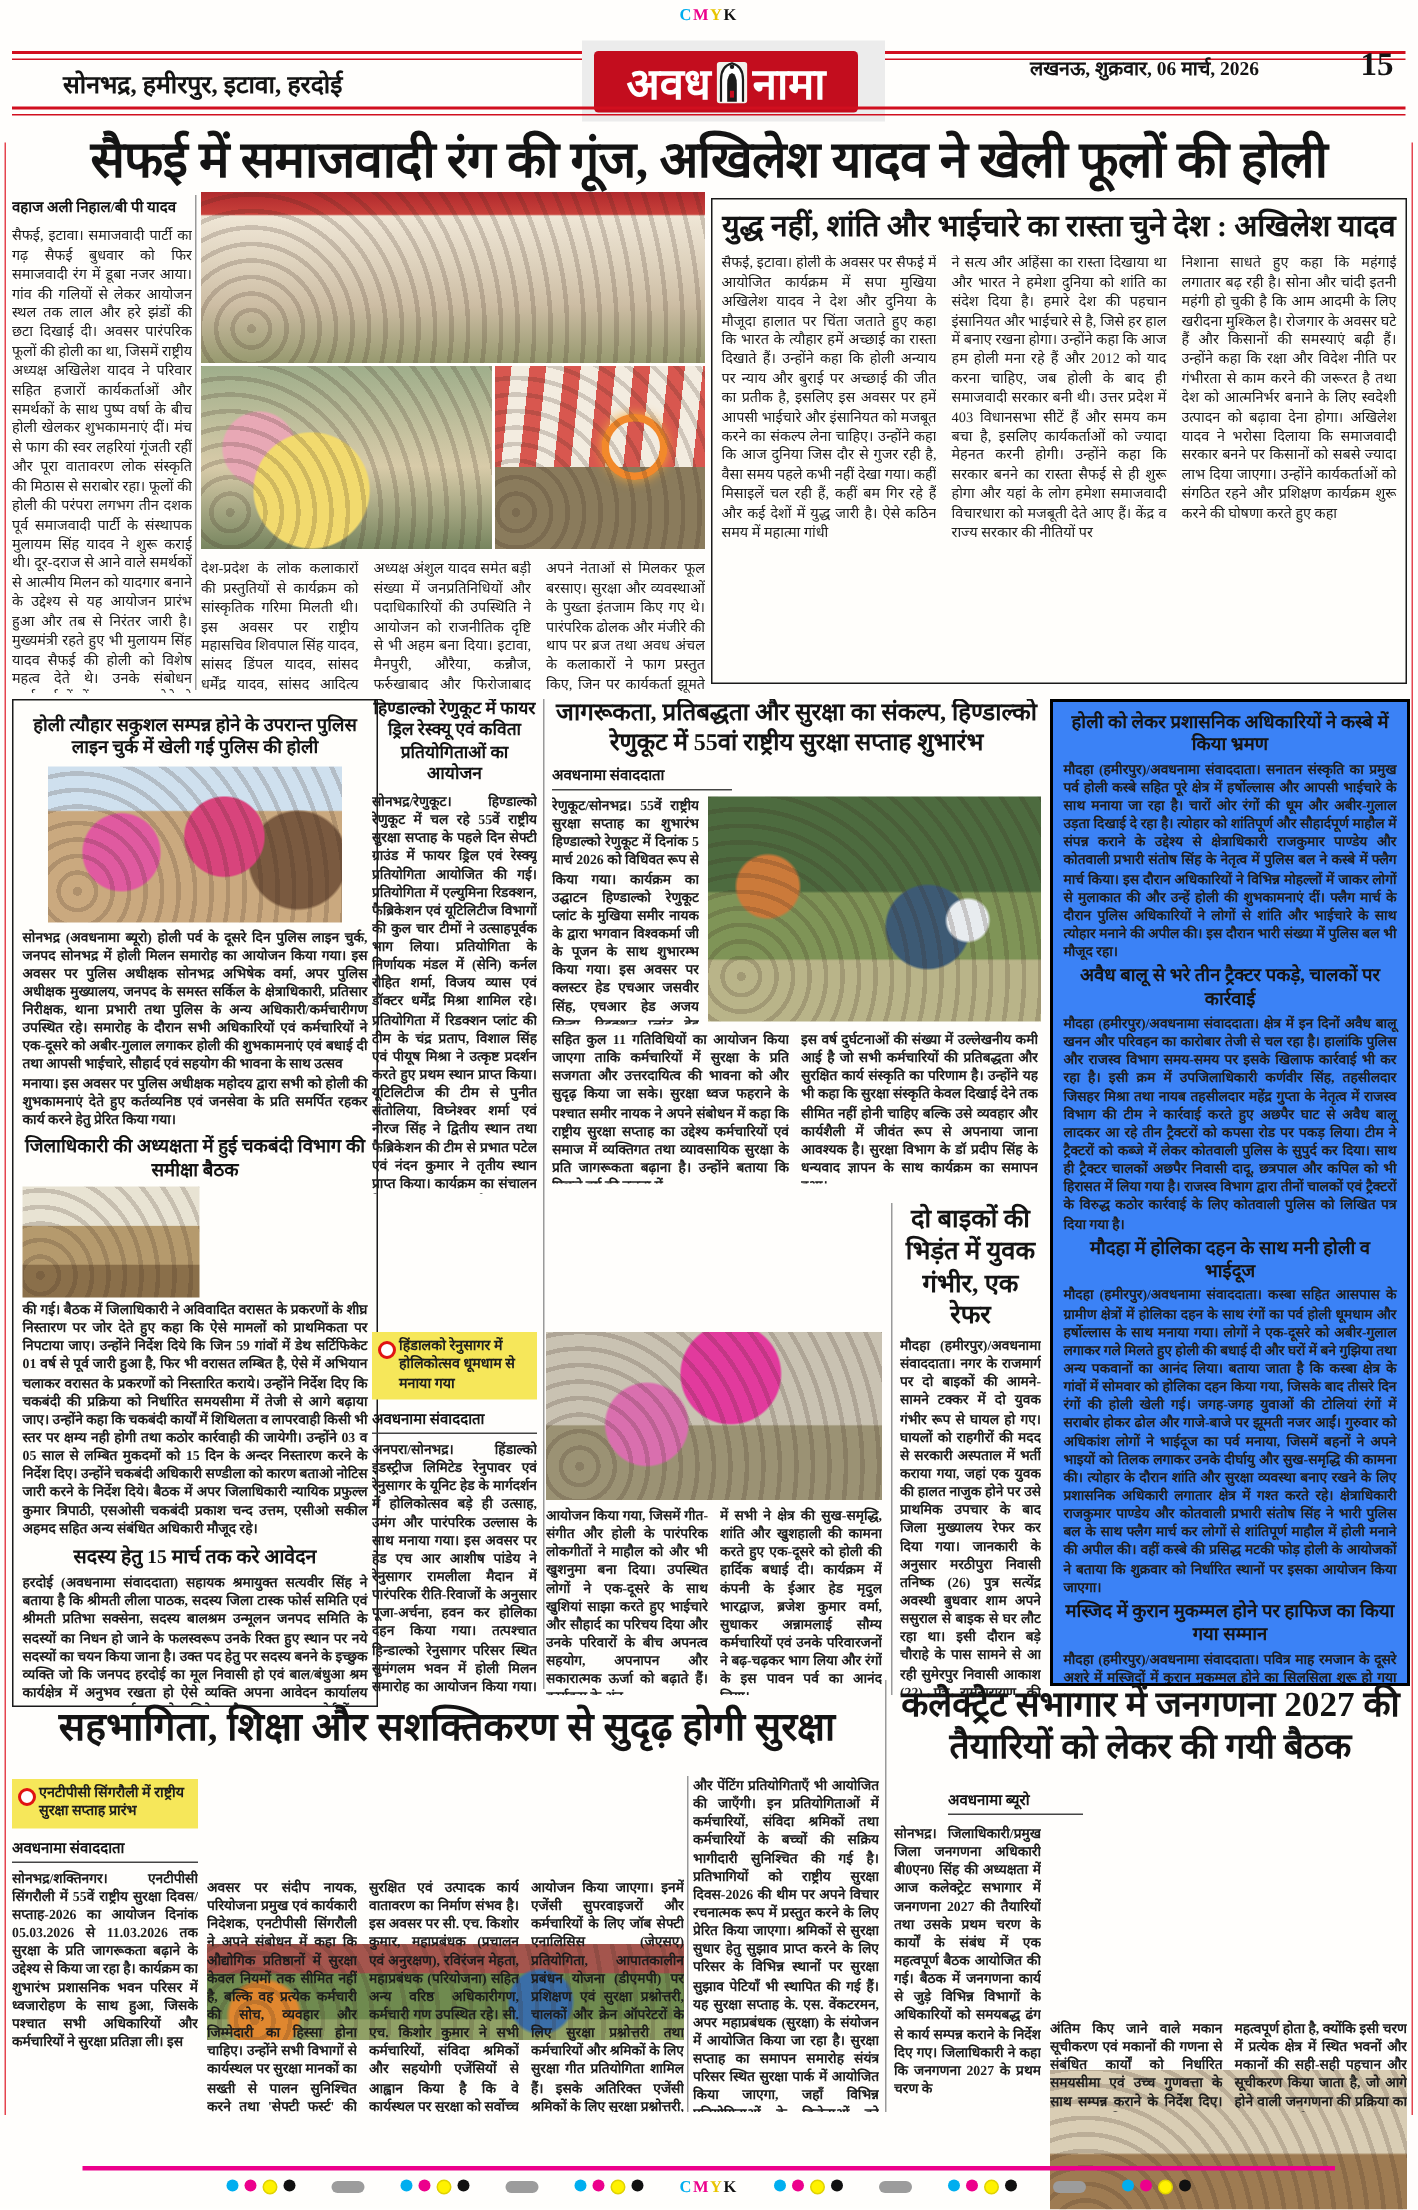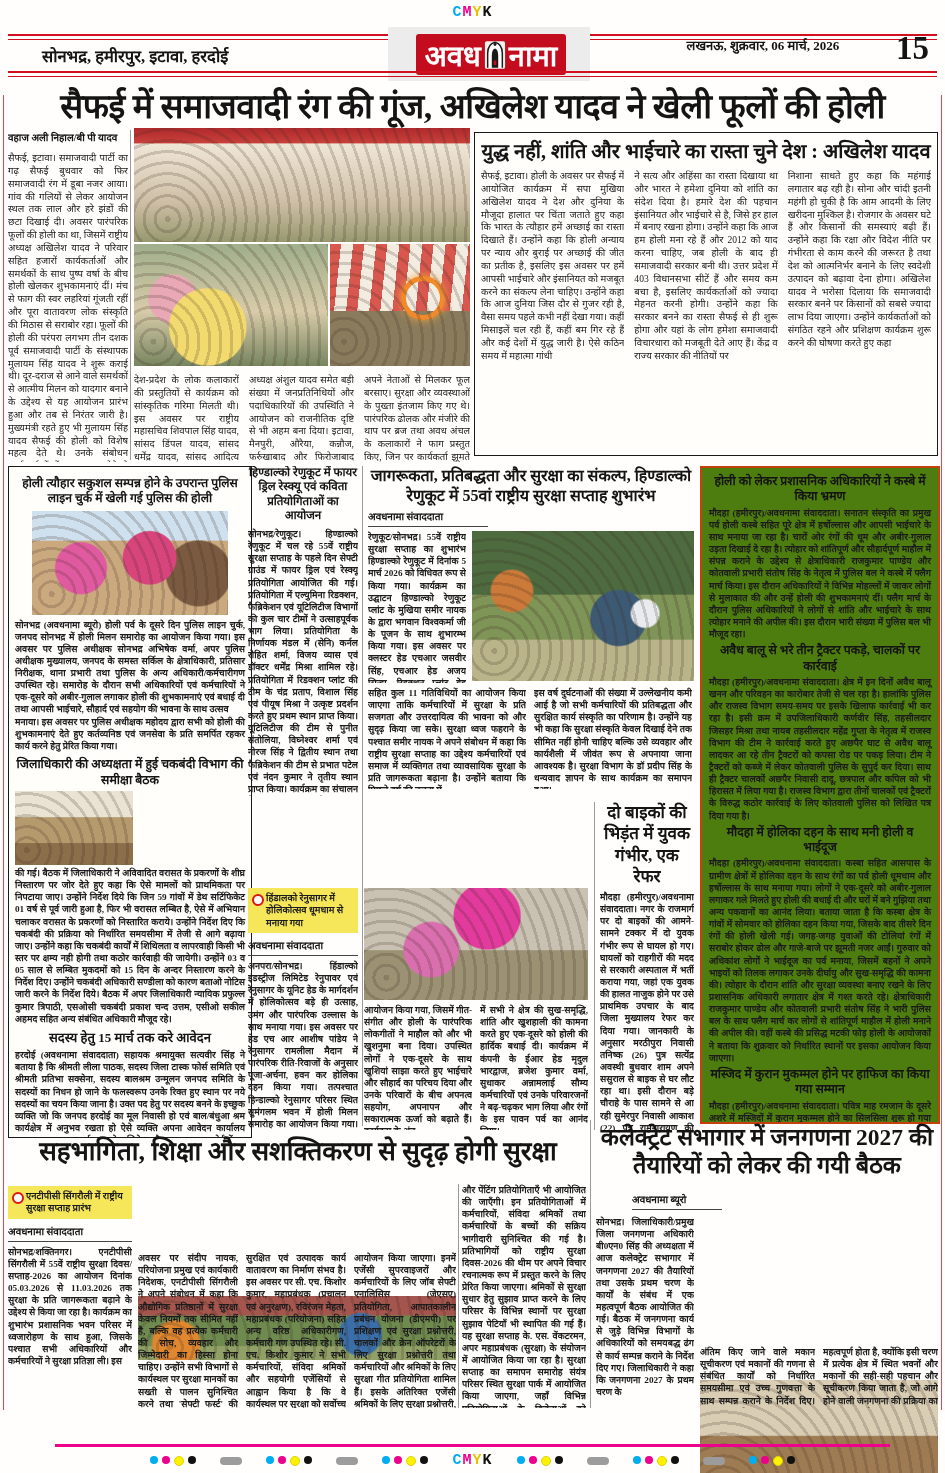--- a/index.html
+++ b/index.html
@@ -8,45 +8,45 @@
   .abs{position:absolute;}
   .ctr{text-align:center;}
   .ovh{overflow:hidden;}
   .bodytxt{font-size:9.6px;line-height:1.34;text-align:justify;color:#1c1c1c;}
   .bodysm{font-size:9.2px;line-height:1.32;text-align:justify;color:#1c1c1c;font-weight:bold;}
   .byline{font-weight:bold;font-size:10px;border-bottom:1px solid #444;padding-bottom:3px;margin-bottom:4px;}
   .vline{position:absolute;width:1px;background:#9a9a9a;}
   .redline{position:absolute;height:2px;background:#d10f1f;}
   .red-thin{position:absolute;height:1px;background:#e5454f;}
   
-  #cmyk-top,#cmyk-bot{font-family:Liberation Mono, monospace;font-size:15px;font-weight:bold;letter-spacing:1px;}
+  #cmyk-top,#cmyk-bot{font-family:Liberation Serif, serif;font-size:11px;font-weight:bold;letter-spacing:1px;}
   .c-c{color:#00aeef}.c-m{color:#ec008c}.c-y{color:#e8c400}.c-k{color:#111}
   #districts{font-size:16.5px;font-weight:bold;}
   #mast-bg{background:#ececec;}
   #mast{background:#c30d1e;border-radius:3px;color:#fff;display:flex;align-items:center;justify-content:center;gap:3px;font-size:29px;font-weight:bold;}
   #dateline{font-size:13px;font-weight:bold;}
-  #pagenum{font-size:33px;font-weight:bold;}
+  #pagenum{font-size:22px;font-weight:bold;}
   #lead-headline{font-size:34px;font-weight:800;white-space:nowrap;letter-spacing:-0.5px;}
   
   .ph{position:relative;overflow:hidden;background:#c9bda6;}
   .ph-stage{background:linear-gradient(180deg,#b02a2d 0%,#c8403a 13%,#efe6d6 14%,#ded2bd 42%,#cdbda4 66%,#97996f 100%);}
   .ph-stage:after{content:"";position:absolute;inset:0;background:repeating-linear-gradient(90deg,rgba(150,60,40,.25) 0 9px,rgba(255,255,255,0) 9px 22px);opacity:.5;}
   .ph-flowers{background:radial-gradient(circle at 38% 68%,#f2da6e 0 26%,rgba(0,0,0,0) 27%),radial-gradient(circle at 20% 45%,#e8a8b5 0 14%,rgba(0,0,0,0) 15%),linear-gradient(180deg,#9fae8b 0%,#d8cba9 55%,#77855f 100%);}
   .ph-tent{background:linear-gradient(180deg,rgba(0,0,0,0) 0 55%,#8a7b5c 55% 100%),repeating-linear-gradient(96deg,#d8574f 0 11px,#f3ece0 11px 23px);}
   .ph-tent .fire{position:absolute;right:18%;top:26%;width:34px;height:34px;border-radius:50%;border:5px solid #f2892b;box-shadow:0 0 8px #f4a73c;}
   .ph-police{background:radial-gradient(circle at 25% 55%,#e05aa0 0 16%,rgba(0,0,0,0) 17%),radial-gradient(circle at 60% 45%,#d8447c 0 20%,rgba(0,0,0,0) 21%),radial-gradient(circle at 85% 60%,#7a5a40 0 18%,rgba(0,0,0,0) 19%),linear-gradient(180deg,#cfe0ee 0 28%,#caa97f 29% 100%);}
   .ph-chak{background:linear-gradient(180deg,#e8e3d3 0 35%,#b59a6d 36% 70%,#8a6f4a 71% 100%);}
   .ph-safety{background:radial-gradient(circle at 18% 40%,#cb7a3a 0 10%,rgba(0,0,0,0) 11%),radial-gradient(circle at 78% 55%,#e8ecef 0 7%,rgba(0,0,0,0) 8%),radial-gradient(circle at 66% 58%,#3d5a74 0 16%,rgba(0,0,0,0) 17%),linear-gradient(180deg,#4d6b3f 0 42%,#7f9457 43% 72%,#b9b489 73% 100%);}
   .ph-pandey{background:radial-gradient(circle at 55% 25%,#e23a9d 0 22%,rgba(0,0,0,0) 23%),radial-gradient(circle at 30% 55%,#d96fae 0 16%,rgba(0,0,0,0) 17%),linear-gradient(180deg,#c9c2b2 0 55%,#9b9274 56% 100%);}
   .ph-ntpc{background:radial-gradient(circle at 12% 75%,#e0872f 0 8%,rgba(0,0,0,0) 9%),radial-gradient(circle at 70% 60%,#3a6ea8 0 9%,rgba(0,0,0,0) 10%),linear-gradient(180deg,#a4554d 0 30%,#6f8a4f 31% 78%,#90a066 79% 100%);}
   .ph-census{background:linear-gradient(180deg,#d9cdb4 0 40%,#9e7b52 41% 75%,#6e5436 76% 100%);}
   .crowd:after{content:"";position:absolute;inset:0;background:repeating-radial-gradient(circle at 10% 80%,rgba(60,40,30,.35) 0 3px,rgba(0,0,0,0) 3px 11px);opacity:.55;}
   
   .blackbox{border:1.5px solid #1a1a1a;background:#fffefb;}
-  #rightbox{border:2px solid #c2410c;background:#4d7c0f;}
+  #rightbox{border:2px solid #000000;background:#3b82f6;}
   .box-hl{font-weight:bold;text-align:center;line-height:1.25;}
   .hi-box{background:#f6e75a;padding:4px 5px 4px 18px;position:relative;font-weight:bold;font-size:9.5px;line-height:1.3;color:#1c1c1c;}
   .hi-box .ring{position:absolute;left:4px;top:6px;width:8px;height:8px;border:2.5px solid #e01212;border-radius:50%;background:#fff;}
   .rb-hl{font-weight:bold;text-align:center;font-size:12.3px;line-height:1.25;margin:3px 0 2px;}
   
   #footer-dots{display:flex;align-items:center;justify-content:center;gap:24px;}
   .dotgrp{display:flex;gap:4px;}
   .dot{width:8px;height:8px;border-radius:50%;display:inline-block;}
   .d-c{background:#00aeef}.d-m{background:#ec008c}.d-y{background:#fff200;border:1px solid #e0d200}.d-k{background:#111}
   .pill{width:22px;height:8px;border-radius:4px;background:#9c9c9c;display:inline-block;}
@@ -60,21 +60,21 @@
     <span class="c-c">C</span><span class="c-m">M</span><span class="c-y">Y</span><span class="c-k">K</span>
   </div>
 
   <div class="red-thin" style="left:3px;top:95px;height:1315px;width:1px;"></div>
   <div class="red-thin" style="left:941px;top:95px;height:1315px;width:1px;"></div>
 
   <div class="redline" style="left:8px;top:34px;width:929px;"></div>
   <div class="redline" style="left:8px;top:39px;width:929px;height:1px;"></div>
   <div id="districts" class="abs" style="left:42px;top:44px;">सोनभद्र, हमीरपुर, इटावा, हरदोई</div>
   <div id="mast-bg" class="abs" style="left:388px;top:27px;width:202px;height:54px;"></div>
-  <div id="mast" class="abs" style="left:416px;top:34px;width:150px;height:41px;font-family:Liberation Mono, monospace;">
+  <div id="mast" class="abs" style="left:396px;top:34px;width:176px;height:41px;font-family:Liberation Mono, monospace;">
     <span>अवध</span>
     <span style="display:inline-flex;">
       <svg width="22" height="30" viewBox="0 0 24 32">
         <rect x="1" y="1" width="22" height="30" rx="2" fill="#f3f1ec"></rect>
         <path d="M4 30 V14 Q4 4 12 2 Q20 4 20 14 V30" fill="#ffffff" stroke="#1a1a1a" stroke-width="1.6"></path>
         <path d="M8.5 30 V17 Q8.5 10 12 9 Q15.5 10 15.5 17 V30" fill="#1a1a1a"></path>
         <rect x="10.5" y="22" width="3" height="5" fill="#c30d1e"></rect>
         <circle cx="12" cy="4.5" r="1.6" fill="#1a1a1a"></circle>
       </svg>
     </span>

